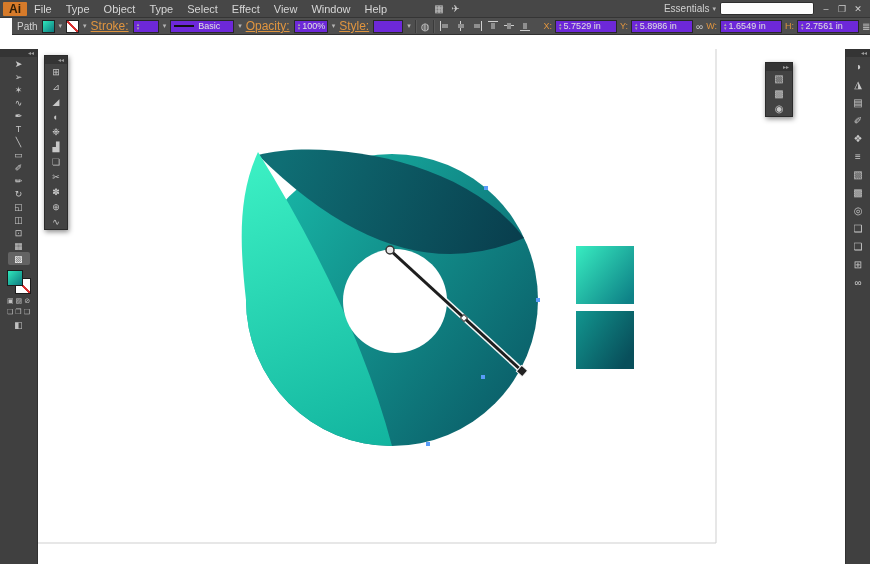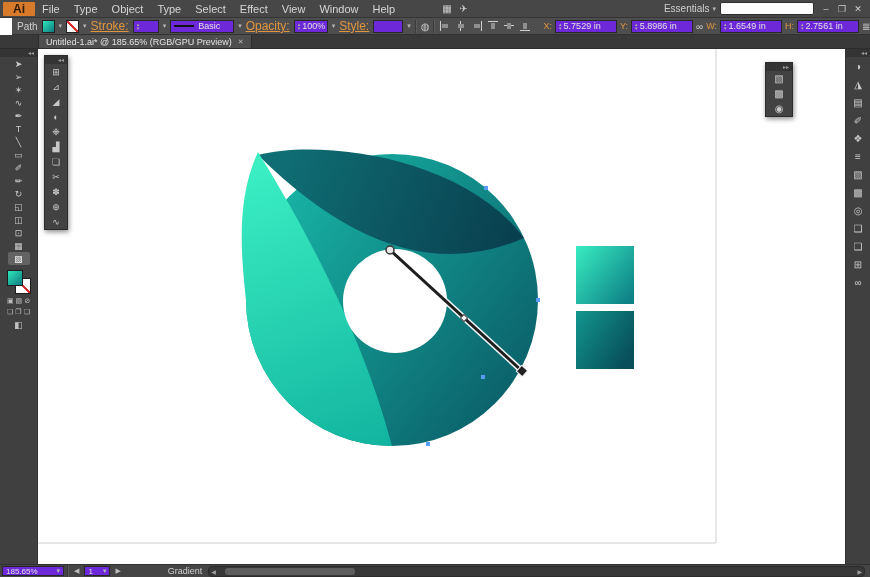--- a/index.html
+++ b/index.html
@@ -2,21 +2,21 @@
 <html><head>
 <meta charset="utf-8">
 <style>
   html,body{margin:0;padding:0;background:#222;}
   #app{position:relative;width:870px;height:577px;overflow:hidden;background:#fff;
        font-family:"Liberation Sans",sans-serif;cursor:default;-webkit-user-select:none;user-select:none;}
 
   
   .mbar{position:absolute;left:0;top:0;width:870px;height:18px;background:#474747;
         border-bottom:1px solid #353535;display:flex;align-items:center;z-index:40;box-sizing:border-box;}
-  .logo{width:32px;height:14px;margin-left:3px;background:#d77b2a;color:#2e1d07;font-weight:bold;
+  .logo{width:24px;height:14px;margin-left:3px;background:#d77b2a;color:#2e1d07;font-weight:bold;
         font-size:12px;line-height:14px;text-align:center;border-radius:1px;}
   .mitem{padding:0 7px;font-size:11px;color:#d6d6d6;line-height:18px;}
   .mbar-right{margin-left:auto;display:flex;align-items:center;gap:4px;padding-right:4px;}
   .mico{color:#c9c9c9;font-size:10px;}
   .mico-caret{color:#aaa;font-size:7px;margin-left:-4px;}
   .workspace{color:#d0d0d0;font-size:10px;display:flex;align-items:center;gap:3px;}
   .searchbox{width:86px;height:11px;background:#fdfdfd;border:1px solid #2e2e2e;border-radius:2px;
              font-size:9px;padding:0 3px;color:#333;}
   .wctrl{display:flex;}
   .wctrl span{width:16px;text-align:center;color:#cfcfcf;font-size:9px;line-height:18px;}
@@ -210,26 +210,20 @@
             <span>▴</span>
             <span>▾</span>
           </span>
         <span>2.7561 in</span>
       </span>
       <span class="mico">≣</span>
       <span class="caret">▾</span>
     </span>
   </div>
 
-  <div class="tbar">
-    <div class="tab">
-      <span>Untitled-1.ai* @ 185.65% (RGB/GPU Preview)</span>
-      <span class="close">✕</span>
-    </div>
-  </div>
 
   <div class="ldock">
     <div class="dockhead">◂◂</div>
     <div class="tool">➤</div>
     <div class="tool">➢</div>
     <div class="tool">✶</div>
     <div class="tool">∿</div>
     <div class="tool">✒</div>
     <div class="tool">T</div>
     <div class="tool">╲</div>
@@ -340,33 +334,14 @@
     <div class="rico">≡</div>
     <div class="rico">▧</div>
     <div class="rico">▩</div>
     <div class="rico">◎</div>
     <div class="rico">❑</div>
     <div class="rico">❏</div>
     <div class="rico">⊞</div>
     <div class="rico">∞</div>
   </div>
 
-  <div class="sbar">
-    <span class="field w52">
-      <span>185.65%</span>
-      <span class="caret" style="margin-left:auto">▾</span>
-    </span>
-    <span class="vsep"></span>
-    <span class="navbtn">◀</span>
-    <span class="field w26">
-      <span>1</span>
-      <span class="caret" style="margin-left:auto">▾</span>
-    </span>
-    <span class="navbtn">▶</span>
-    <span class="toolstate">Gradient</span>
-    <div class="hscroll">
-      <span class="arr">◀</span>
-      <div class="hthumb"></div>
-      <span class="arr">▶</span>
-    </div>
-  </div>
 
 </div>
 
 </body></html>

